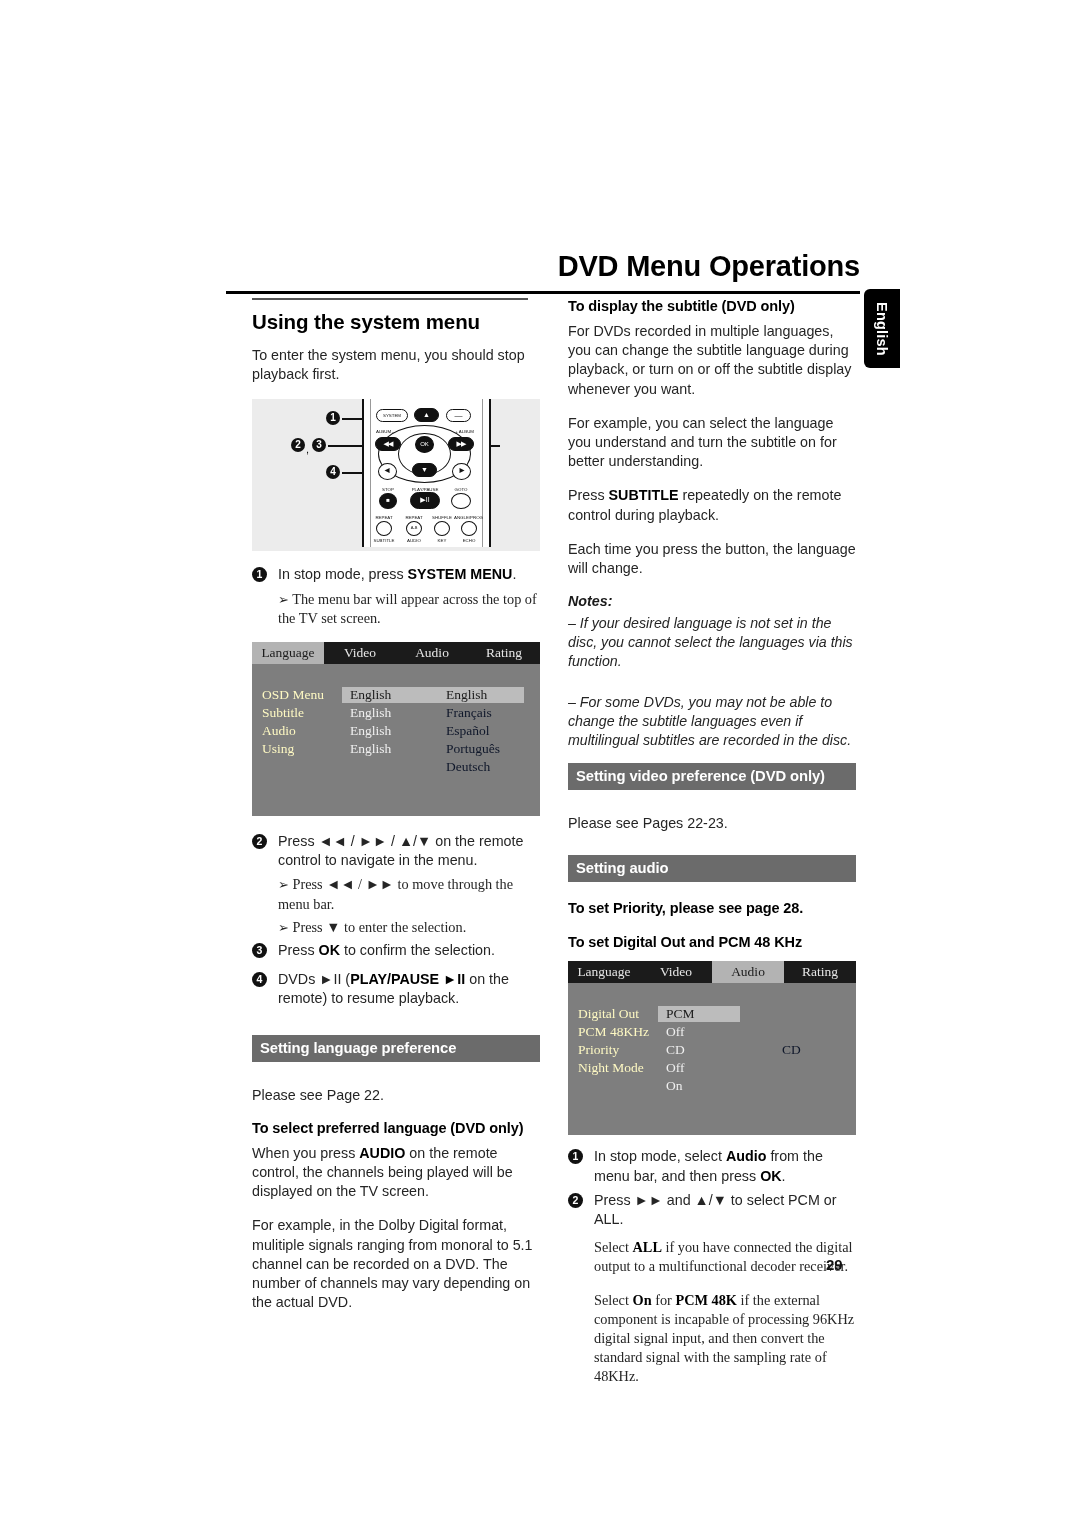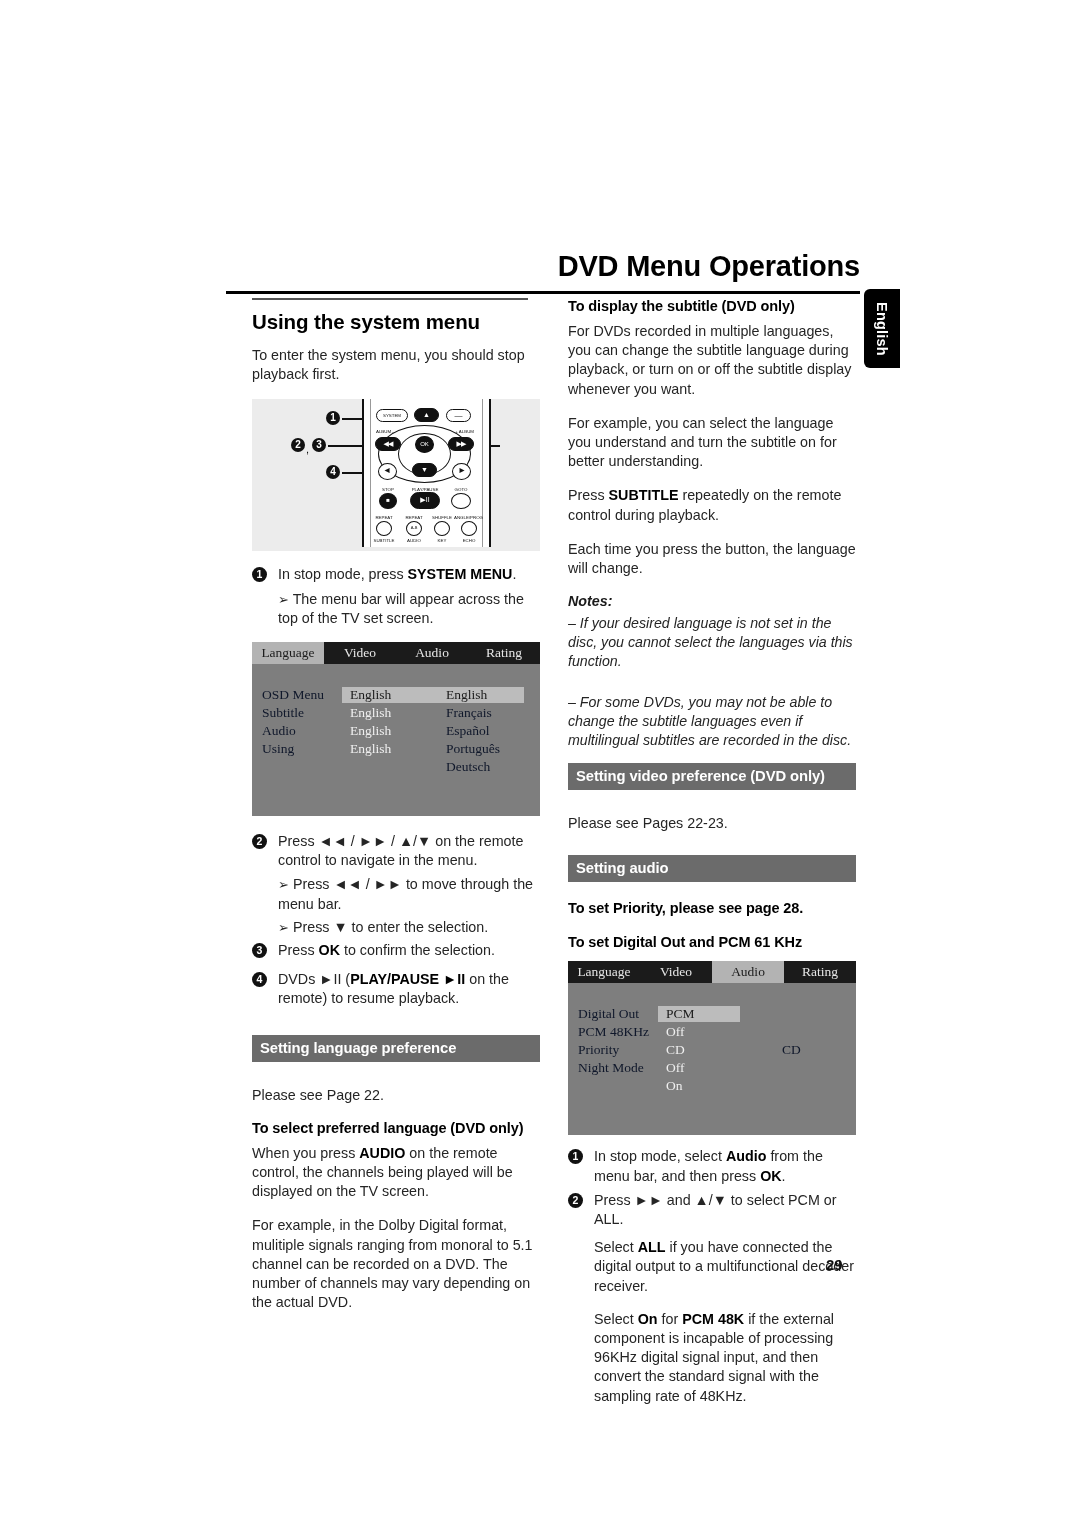--- a/index.html
+++ b/index.html
@@ -148,20 +148,21 @@
     font-weight: bold;
     line-height: 15px;
     text-align: center;
   }
   .sub-line {
     padding-left: 26px;
     font-size: 14.3px;
     line-height: 19.2px;
     margin: 0 0 4px 0;
     color: #252525;
+    font-family: Liberation Serif, serif;
   }
   .arrow { font-size: 13px; }
 
   
   .remote-figure {
     position: relative;
     width: 288px;
     height: 152px;
     background: #ececec;
     margin: 4px 0 14px 0;
@@ -265,21 +266,21 @@
     min-height: 112px;
   }
   .osd-row {
     display: flex;
     height: 18px;
     align-items: center;
   }
   .osd-label {
     width: 90px;
     padding-left: 10px;
-    color: #0f172a;
+    color: #fef9c3;
     font-size: 13.5px;
     box-sizing: border-box;
   }
   .osd-val {
     width: 82px;
     color: #efefef;
     font-size: 13.5px;
     padding-left: 8px;
     box-sizing: border-box;
   }
@@ -501,21 +502,21 @@
 
     <div class="note-head">Notes:</div>
     <p class="note" style="margin-bottom:22px;">– If your desired language is not set in the disc, you cannot select the languages via this function.</p>
     <p class="note">–  For some DVDs, you may not be able to change the subtitle languages even if multilingual subtitles are recorded in the disc.</p>
 
     <div class="gray-head">Setting video preference (DVD only)</div>
     <p class="body" style="margin-bottom:22px;">Please see Pages 22-23.</p>
 
     <div class="gray-head" style="margin-bottom:18px;">Setting audio</div>
     <h3 class="sub-head" style="margin-bottom:18px;">To set Priority, please see page 28.</h3>
-    <h3 class="sub-head" style="margin-bottom:11px;">To set Digital Out and PCM 61 KHz</h3>
+    <h3 class="sub-head" style="margin-bottom:11px;">To set Digital Out and PCM 48 KHz</h3>
 
     <div class="osd">
       <div class="osd-bar">
         <div class="osd-tab">Language</div>
         <div class="osd-tab">Video</div>
         <div class="osd-tab active">Audio</div>
         <div class="osd-tab">Rating</div>
       </div>
       <div class="osd-rows">
         <div class="osd-row">

